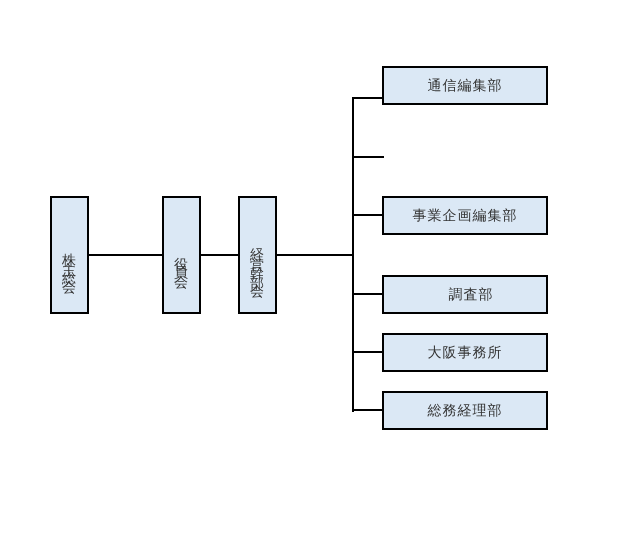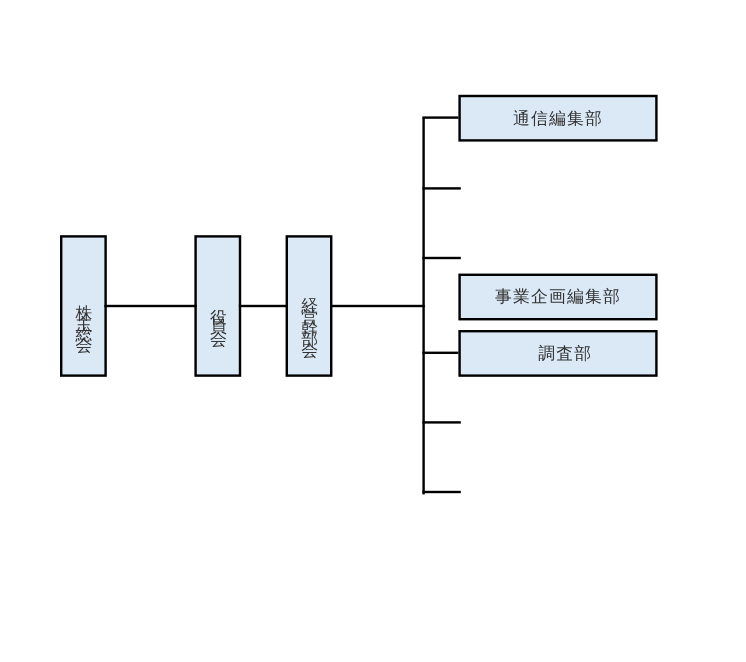--- a/index.html
+++ b/index.html
@@ -44,23 +44,23 @@
   #node-shareholders { left: 50px; }
   #node-board        { left: 162px; }
   #node-executive    { left: 238px; }
   
   .hnode {
     left: 382px;
     width: 166px;
     height: 39px;
     letter-spacing: 1px;
   }
-  #dept-0 { top: 79px; }
+  #dept-0 { top: 66px; }
   #dept-1 { top: 138px; }
-  #dept-2 { top: 196px; margin-top: 32px; }
+  #dept-2 { top: 196px; }
   #dept-3 { top: 275px; padding-left: 12px; }
   #dept-4 { top: 333px; }
   #dept-5 { top: 391px; }
   
   .line {
     position: absolute;
     background: #000000;
   }
   .hline { height: 2px; }
   .vline { width: 2px; }
@@ -110,15 +110,21 @@
 
 
   <div class="node hnode" id="dept-2">
     <span>事業企画編集部</span>
   </div>
 
   <div class="node hnode" id="dept-3">
     <span>調査部</span>
   </div>
 
+  <div class="node hnode" id="dept-4">
+    <span>大阪事務所</span>
+  </div>
 
+  <div class="node hnode" id="dept-5">
+    <span>総務経理部</span>
+  </div>
 
 </div>
 
 </body></html>

